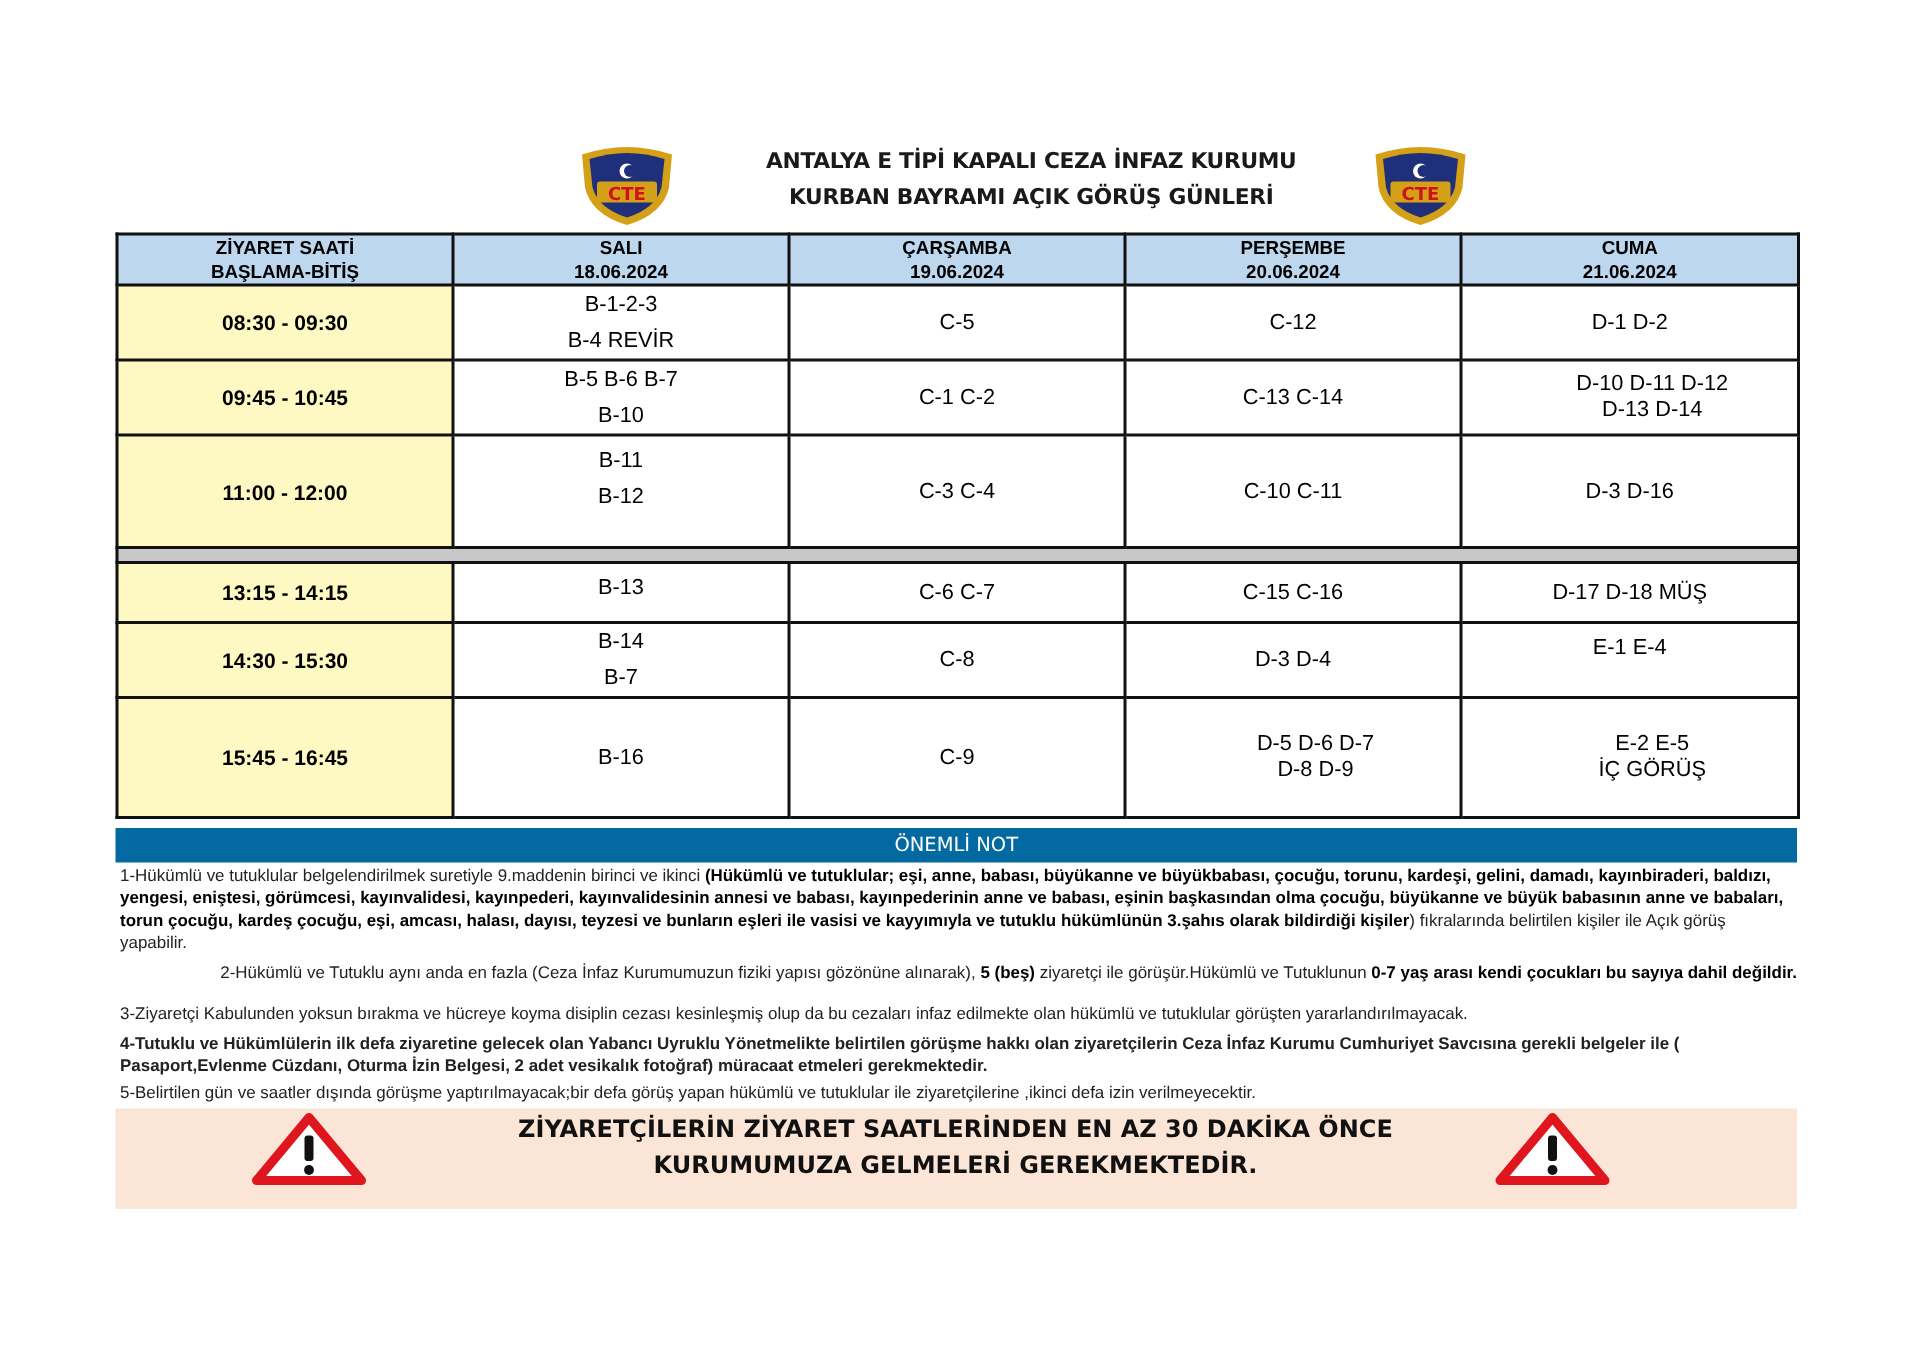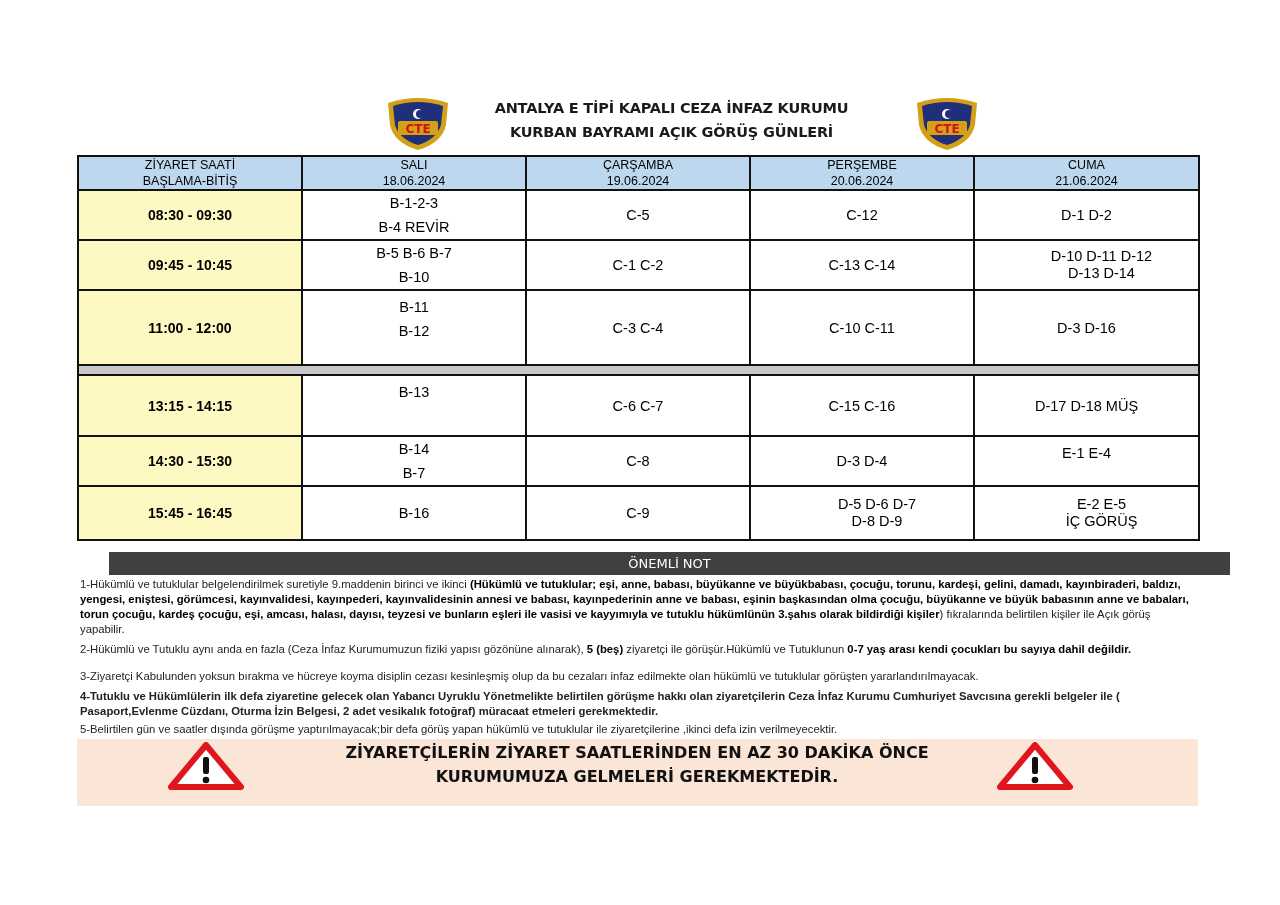--- a/index.html
+++ b/index.html
@@ -1,35 +1,35 @@
 <!DOCTYPE html>
 <html><head>
 <meta charset="utf-8">
 <style>
   html, body { margin:0; padding:0; background:#ffffff; }
   body { width:1280px; height:905px; position:relative; overflow:hidden; font-family:"Liberation Sans", sans-serif; color:#000; }
-  .title-block { position:absolute; left:424px; top:96px; width:495px; text-align:center; font-family:"DejaVu Sans", sans-serif; font-weight:bold; font-size:14.5px; line-height:24px; color:#1a1a1a; letter-spacing:-0.2px; }
+  .title-block { position:absolute; left:440px; top:96px; width:495px; text-align:center; font-family:"DejaVu Sans", sans-serif; font-weight:bold; font-size:14.5px; line-height:24px; color:#1a1a1a; letter-spacing:-0.2px; }
   .logo { position:absolute; top:95px; width:72px; height:56px; }
   .logo.left { left:382px; }
   .logo.right { left:911px; }
   table.sched { position:absolute; left:77px; top:155px; width:1121px; border-collapse:collapse; table-layout:fixed; }
   table.sched td, table.sched th { border:2px solid #111; text-align:center; vertical-align:middle; padding:0; }
-  table.sched th { background:#bdd7ee; font-weight:normal; font-size:12.5px; line-height:16px; height:31px; }
+  table.sched th { background:#bdd7ee; font-weight:bold; font-size:12.5px; line-height:16px; height:31px; }
   table.sched td.time { background:#fef9c3; font-weight:bold; font-size:14px; }
   table.sched td.cell { background:#fff; font-size:14.5px; }
   .cell .line { display:block; line-height:24px; }
   .cell.tight .line { line-height:17px;margin-left:30px; }
   .cell.top { vertical-align:top; padding-top:4px; }
   tr.sep td { background:#c8c8c8; height:8px; }
-  .note-bar { position:absolute; left:77px; top:552px; width:1121px; height:23px; background:#404040; color:#fff; text-align:center; font-family:"DejaVu Sans", sans-serif; font-size:13px; line-height:23px;margin-left:32px; }
+  .note-bar { position:absolute; left:77px; top:552px; width:1121px; height:23px; background:#0369a1; color:#fff; text-align:center; font-family:"DejaVu Sans", sans-serif; font-size:13px; line-height:23px; }
   .notes { position:absolute; left:80px; top:577px; width:1118px; font-size:11.3px; line-height:15px; color:#222; }
   .notes p { margin:0; }
   .notes b { color:#000; }
   .n1 { margin-bottom:5px !important; }
-  .n2 { margin-bottom:12px !important; }
+  .n2 { margin-bottom:12px !important;text-align:right; }
   .n3 { margin-bottom:5px !important; }
   .n4 { margin-bottom:3px !important;font-weight:bold; }
   .warning { position:absolute; left:77px; top:739px; width:1121px; height:67px; background:#fbe5d6; }
   .warning .txt { position:absolute; left:230px; width:660px; top:2px; text-align:center; font-family:"DejaVu Sans", sans-serif; font-weight:bold; font-size:16px; line-height:24px; color:#111; }
   .warn-icon { position:absolute; top:3px; width:78px; height:48px; }
   .warn-icon.left { left:90px; }
   .warn-icon.right { left:919px; }
 </style>
 </head>
 <body>
@@ -103,42 +103,42 @@
           <span class="line">B-11</span>
           <span class="line">B-12</span>
         </td>
       <td class="cell">C-3 C-4</td>
       <td class="cell">C-10 C-11</td>
       <td class="cell">D-3 D-16</td>
     </tr>
     <tr class="sep">
       <td colspan="5"></td>
     </tr>
-    <tr style="height:61px">
+    <tr style="height:40px">
       <td class="time">13:15 - 14:15</td>
       <td class="cell top">
           <span class="line">B-13</span>
         </td>
       <td class="cell">C-6 C-7</td>
       <td class="cell">C-15 C-16</td>
       <td class="cell">D-17 D-18 MÜŞ</td>
     </tr>
     <tr style="height:50px">
       <td class="time">14:30 - 15:30</td>
       <td class="cell">
           <span class="line">B-14</span>
           <span class="line">B-7</span>
         </td>
       <td class="cell">C-8</td>
       <td class="cell">D-3 D-4</td>
       <td class="cell top">
           <span class="line">E-1 E-4</span>
         </td>
     </tr>
-    <tr style="height:54px">
+    <tr style="height:80px">
       <td class="time">15:45 - 16:45</td>
       <td class="cell">B-16</td>
       <td class="cell">C-9</td>
       <td class="cell tight">
           <span class="line">D-5 D-6 D-7</span>
           <span class="line">D-8 D-9</span>
         </td>
       <td class="cell tight">
           <span class="line">E-2 E-5</span>
           <span class="line">İÇ GÖRÜŞ</span>

